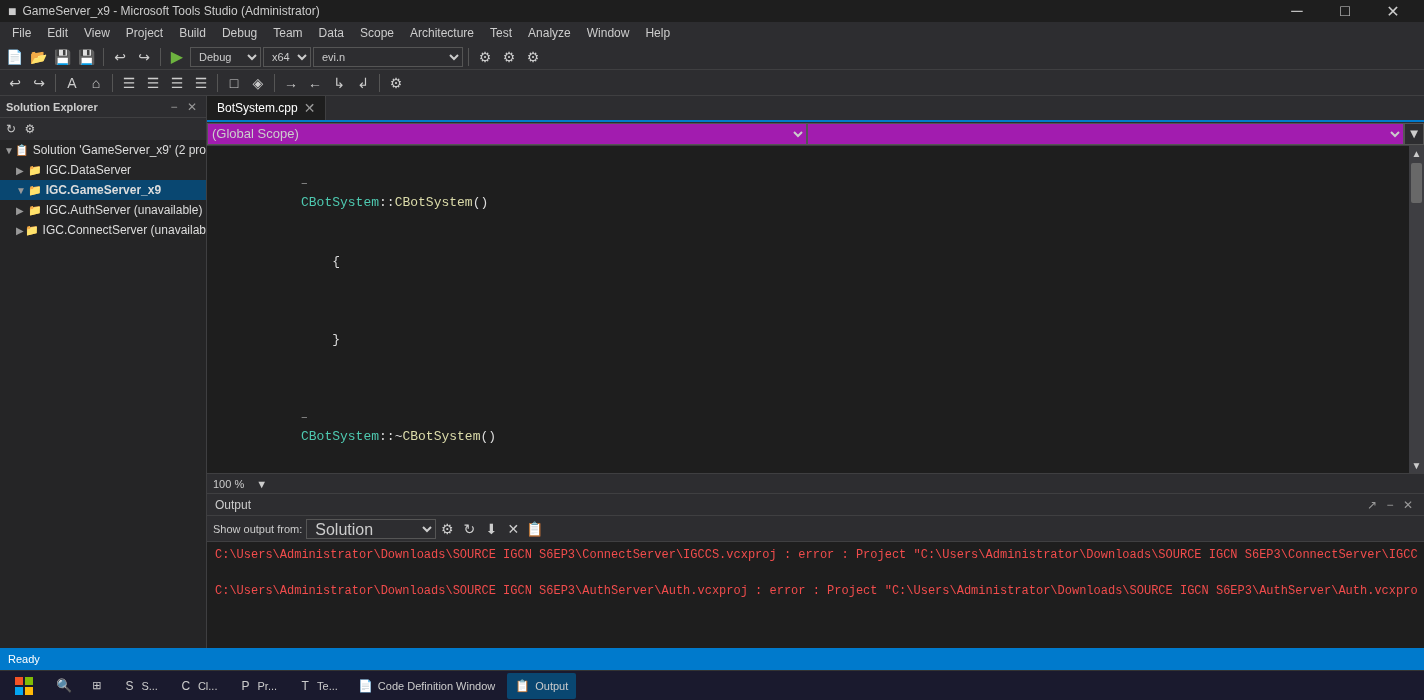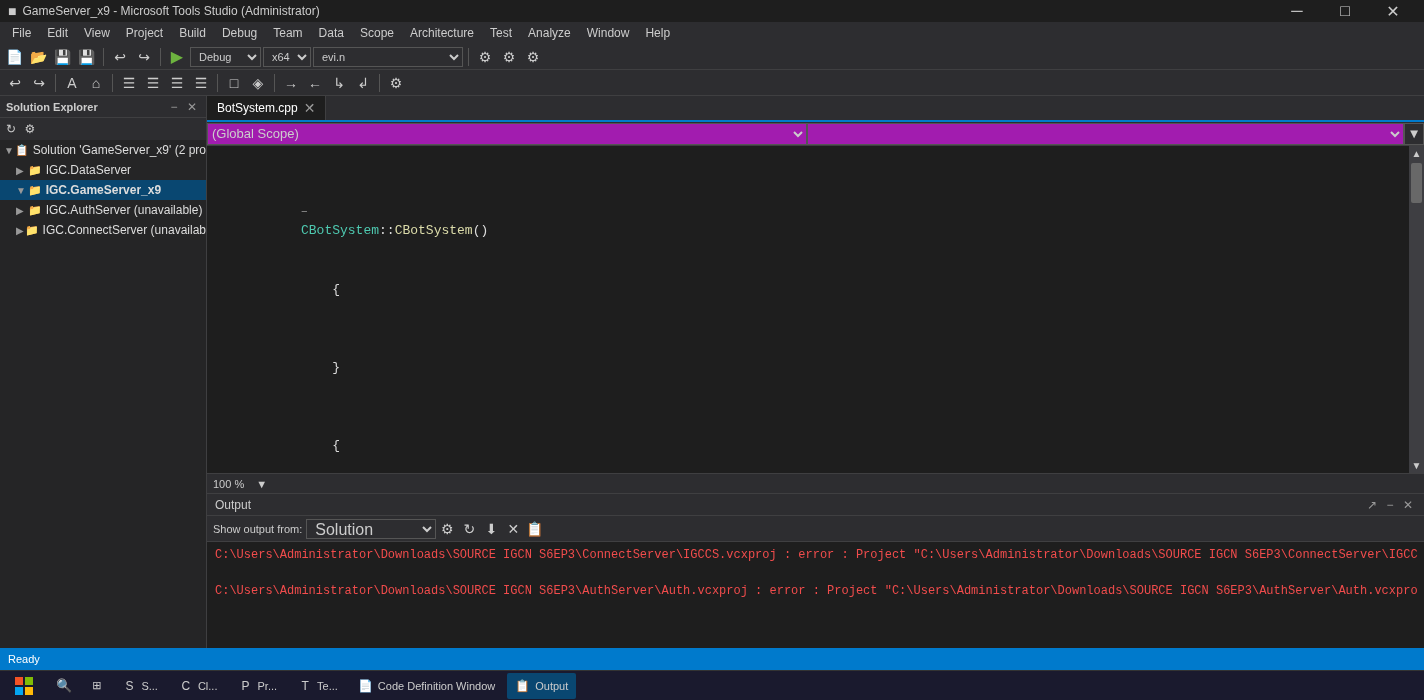--- a/index.html
+++ b/index.html
@@ -198,21 +198,20 @@
     
     #code-editor {
       flex: 1;
       overflow: auto;
       background: #1e1e1e;
       padding: 8px 0;
       font-family: 'Consolas', 'Courier New', monospace;
       font-size: 13px;
       color: #dcdcdc;
       position: relative;
-      margin-top: 28px;
     }
     .code-line {
       padding: 0 8px 0 16px;
       line-height: 1.5;
       white-space: pre;
     }
     .collapse-btn {
       color: #999;
       font-size: 11px;
       margin-right: 2px;
@@ -559,20 +558,24 @@
         <div class="code-line">
           &nbsp;&nbsp;&nbsp;&nbsp;{
         </div>
         <div class="code-line">&nbsp;</div>
         <div class="code-line">
           &nbsp;&nbsp;&nbsp;&nbsp;}
         </div>
         <div class="code-line">&nbsp;</div>
 
         <div class="code-line">
+          <span class="collapse-btn">−</span>
+          <span class="tp">CBotSystem</span><span>::~</span><span class="fn">CBotSystem</span><span>()</span>
+        </div>
+        <div class="code-line">
           &nbsp;&nbsp;&nbsp;&nbsp;{
         </div>
 
       </div>
 
       <div id="vertical-scrollbar">
         <div class="scroll-arrow">▲</div>
         <div class="scroll-track">
           <div class="scroll-thumb"></div>
         </div>

